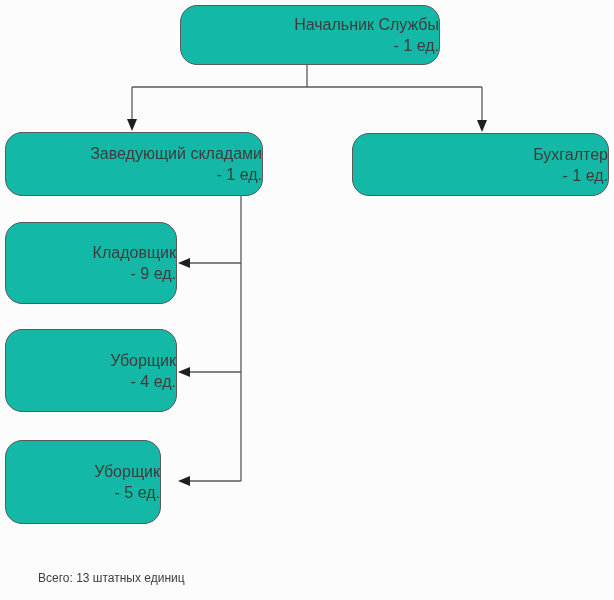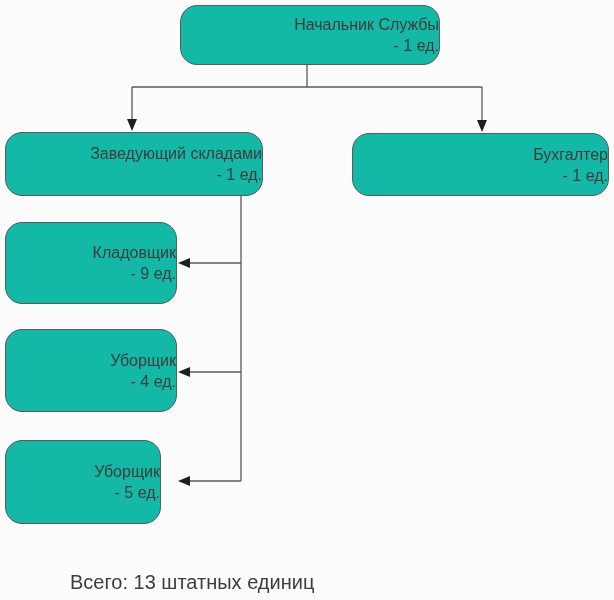--- a/index.html
+++ b/index.html
@@ -27,22 +27,22 @@
     font-size: 16px; line-height: 21px;
     text-align: center;
   }
   #node-head        { left: 180px; top: 5px;   width: 260px; height: 60px; }
   #node-manager     { left: 5px;   top: 132px; width: 258px; height: 64px; }
   #node-accountant  { left: 352px; top: 133px; width: 257px; height: 63px; }
   #node-storekeeper { left: 5px;   top: 222px; width: 172px; height: 82px; }
   #node-watchman    { left: 5px;   top: 329px; width: 172px; height: 83px; }
   #node-cleaner     { left: 5px;   top: 440px; width: 156px; height: 84px; }
   .footer {
-    position: absolute; left: 70px; top: 571px;
-    font-size: 20px; color: #3d3d3d;
+    position: absolute; left: 38px; top: 571px;
+    font-size: 12px; color: #3d3d3d;
   }
 </style>
 </head>
 <body>
 
 <svg class="connectors" viewBox="0 0 614 600" xmlns="http://www.w3.org/2000/svg" aria-hidden="true">
   <g stroke="#5a5a5a" stroke-width="1.3" fill="none">
 
     <path d="M307,65 V87"></path>
 

